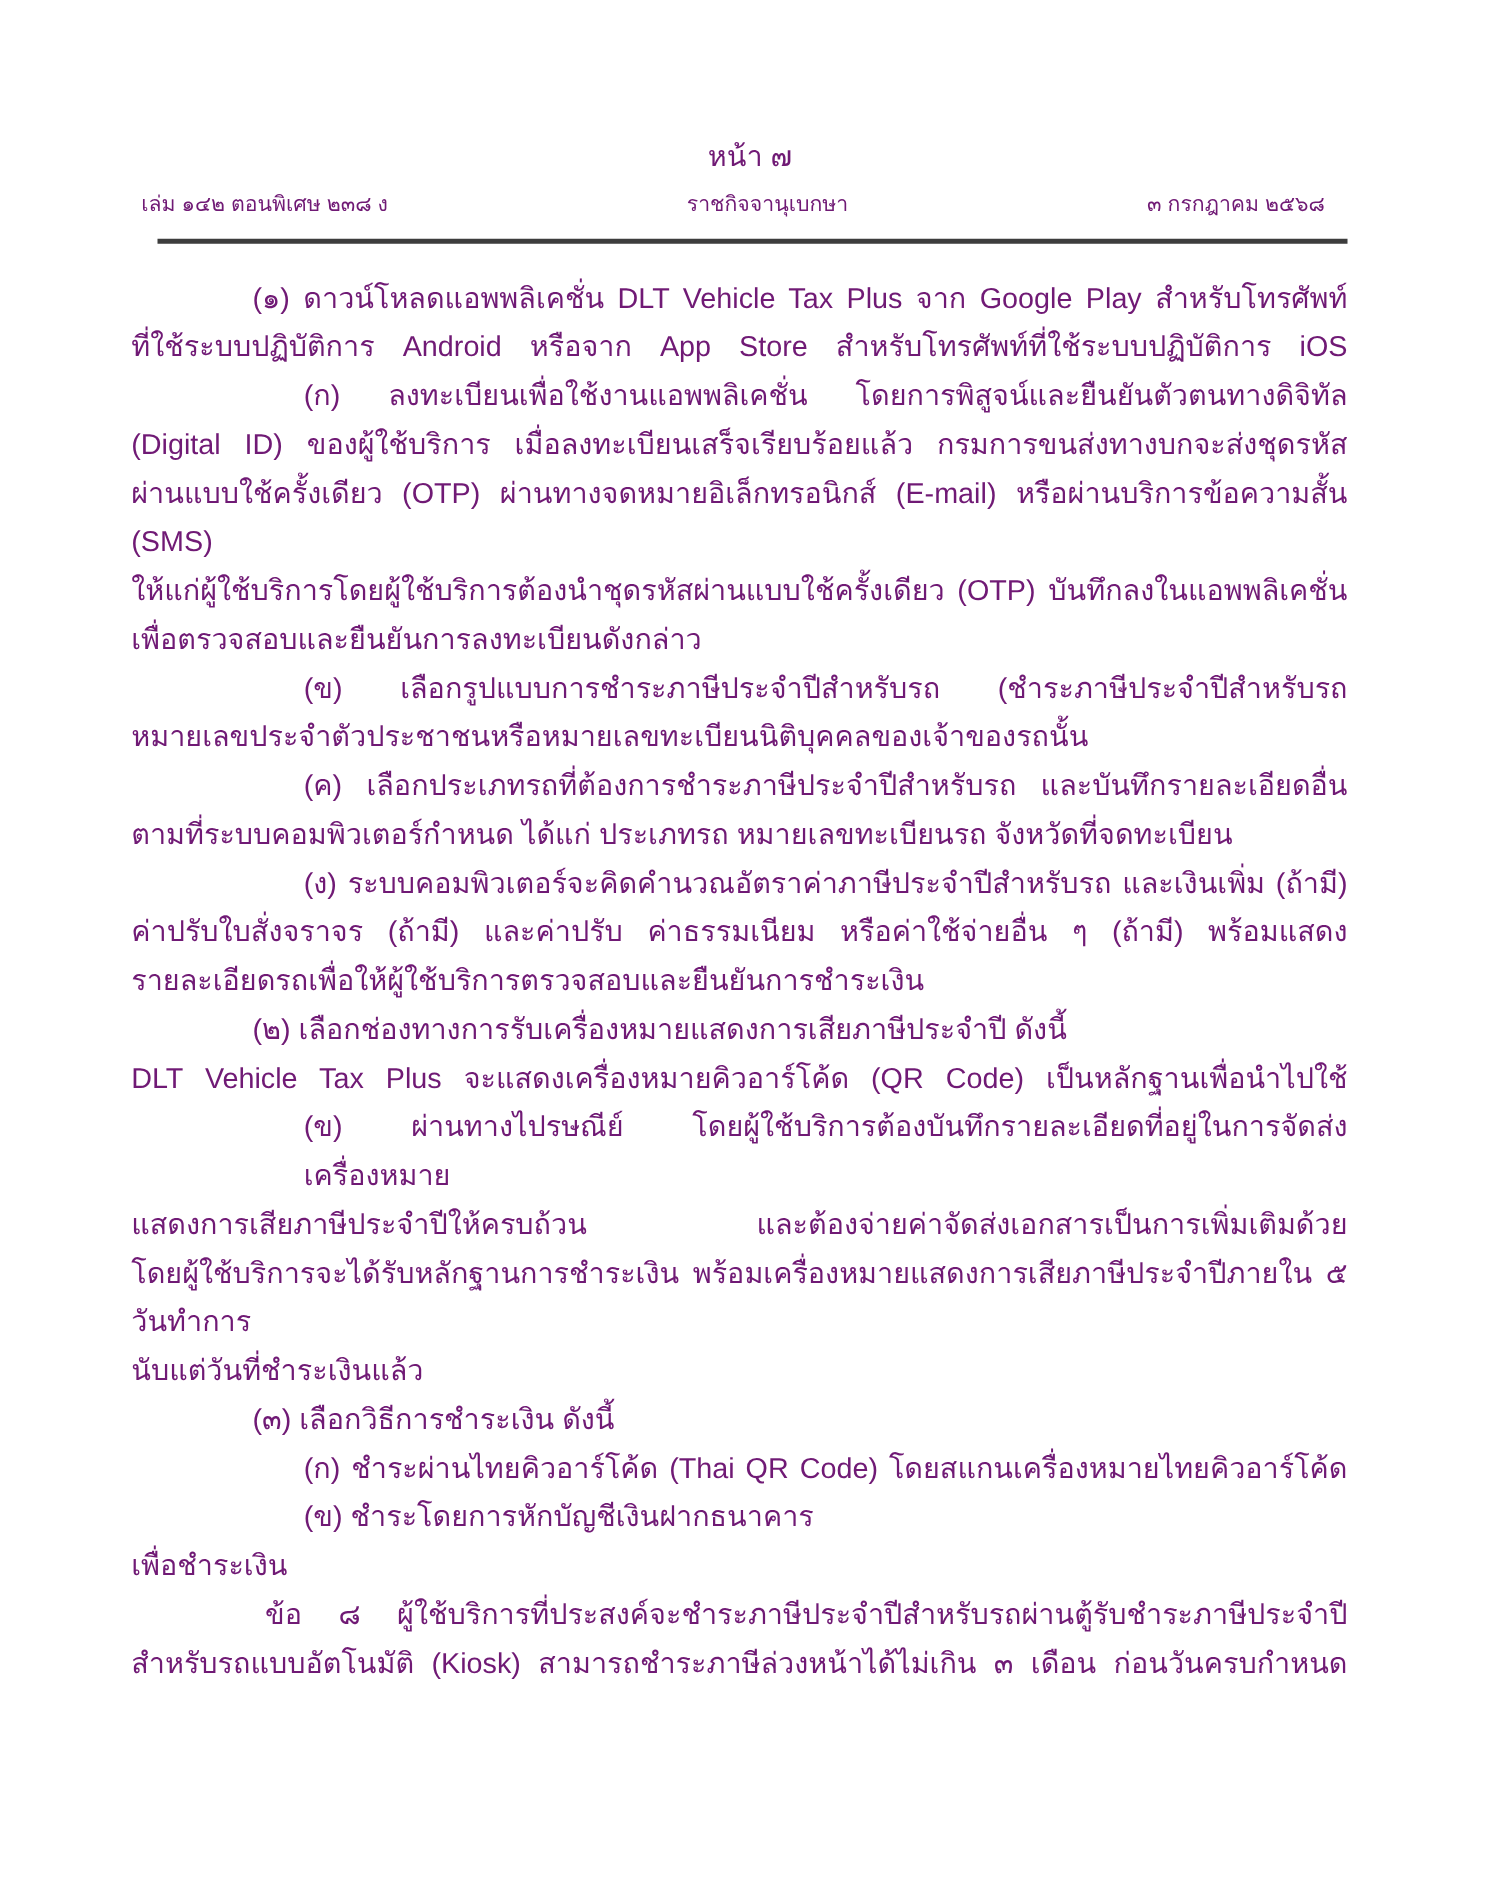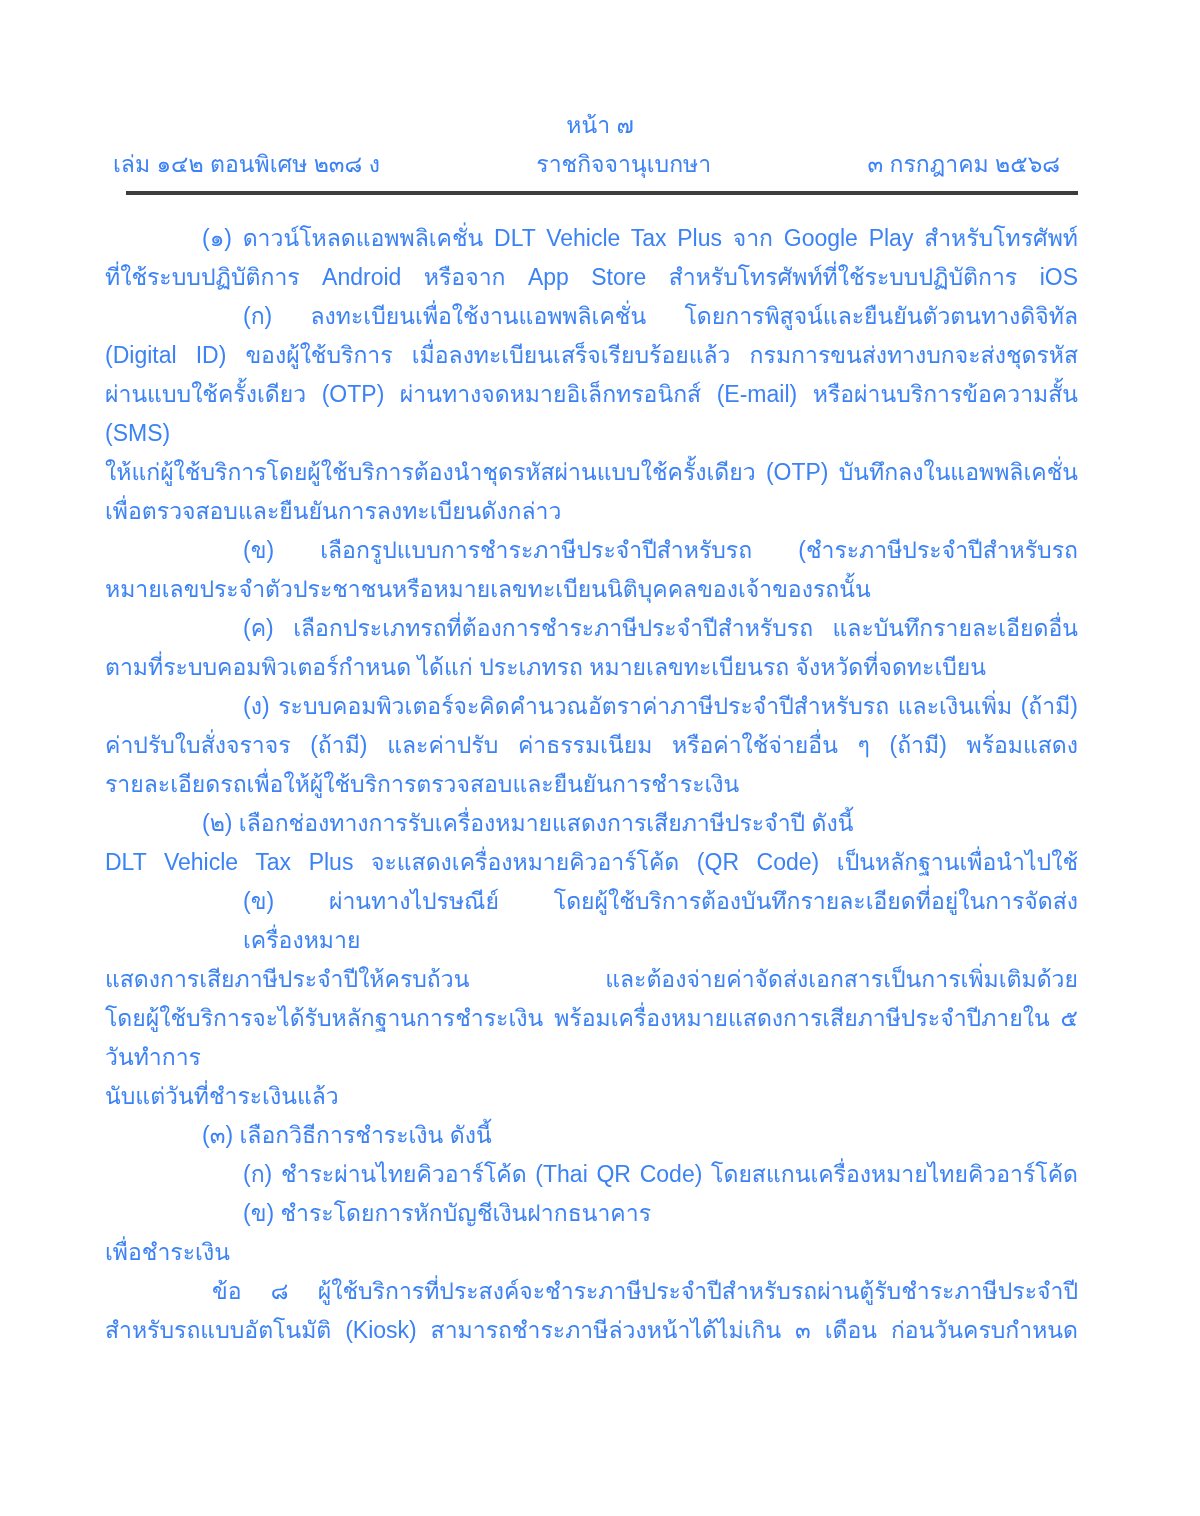--- a/index.html
+++ b/index.html
@@ -22,21 +22,21 @@
     line-height: 30px;
   }
   .masthead {
     position: absolute;
     top: 149px;
     left: 113px;
     width: 947px;
     display: flex;
     justify-content: space-between;
     align-items: baseline;
-    font-size: 23px;
+    font-size: 17px;
     line-height: 30px;
     white-space: nowrap;
   }
   .rule {
     position: absolute;
     top: 191px;
     left: 126px;
     width: 952px;
     height: 4px;
     background: #3d3d3d;
@@ -54,21 +54,21 @@
     text-align: justify;
     text-align-last: justify;
   }
   .indent-item    { padding-left: 97px; }   
   .indent-sub     { padding-left: 138px; }  
   .indent-section { padding-left: 107px; }  
 </style>
 </head>
 <body>
 
-<div class="page" style="background: rgb(255, 255, 255); color: #3b82f6;">
+<div class="page" style="background: rgb(255, 255, 255); color: #701a75;">
 
   <div class="page-num">หน้า ๗</div>
 
   <div class="masthead">
     <span>เล่ม ๑๔๒ ตอนพิเศษ ๒๓๘ ง</span>
     <span>ราชกิจจานุเบกษา</span>
     <span>๓ กรกฎาคม ๒๕๖๘</span>
   </div>
 
   <div class="rule" style="background: rgb(61, 61, 61);"></div>

